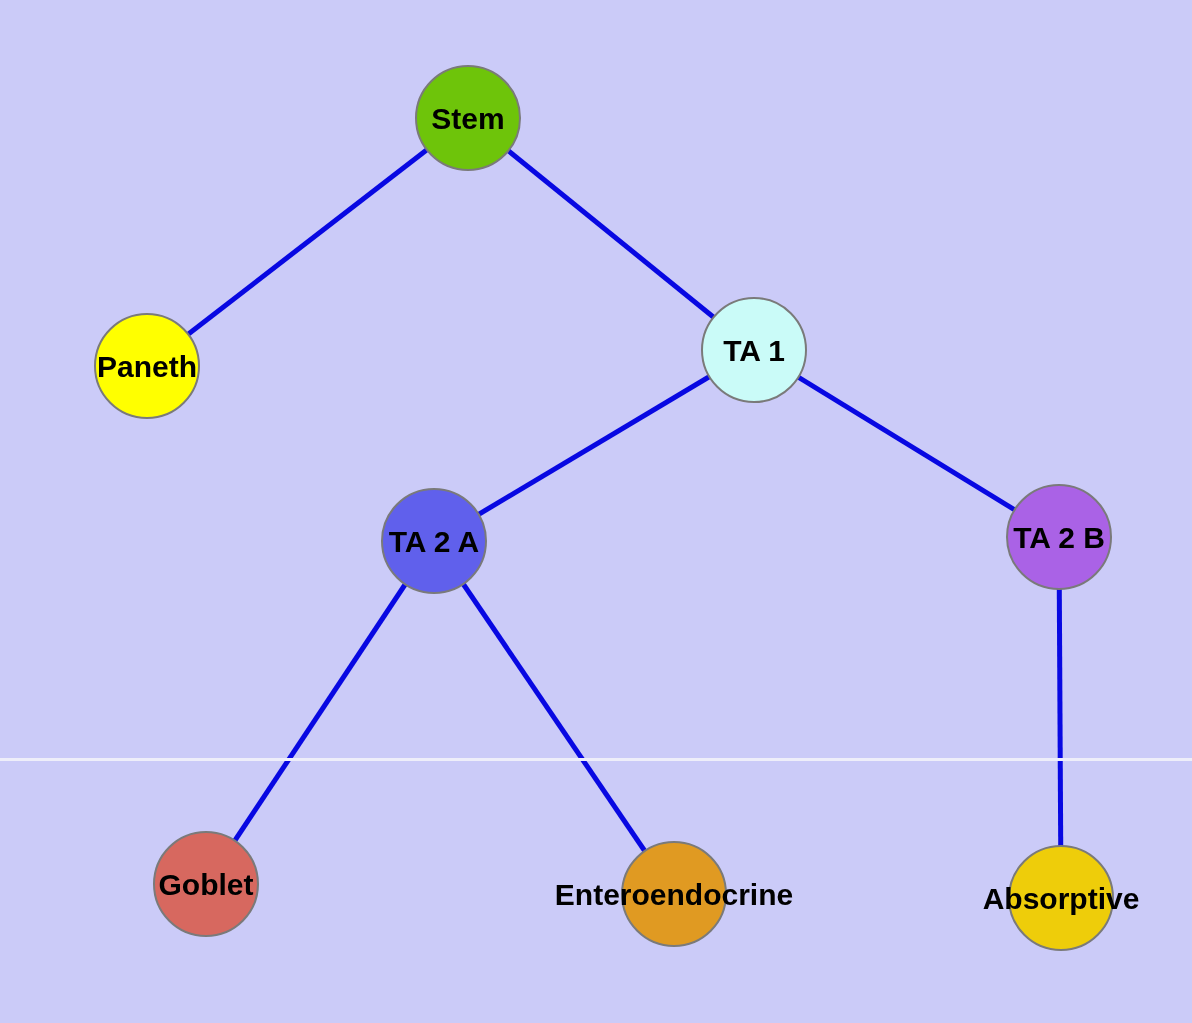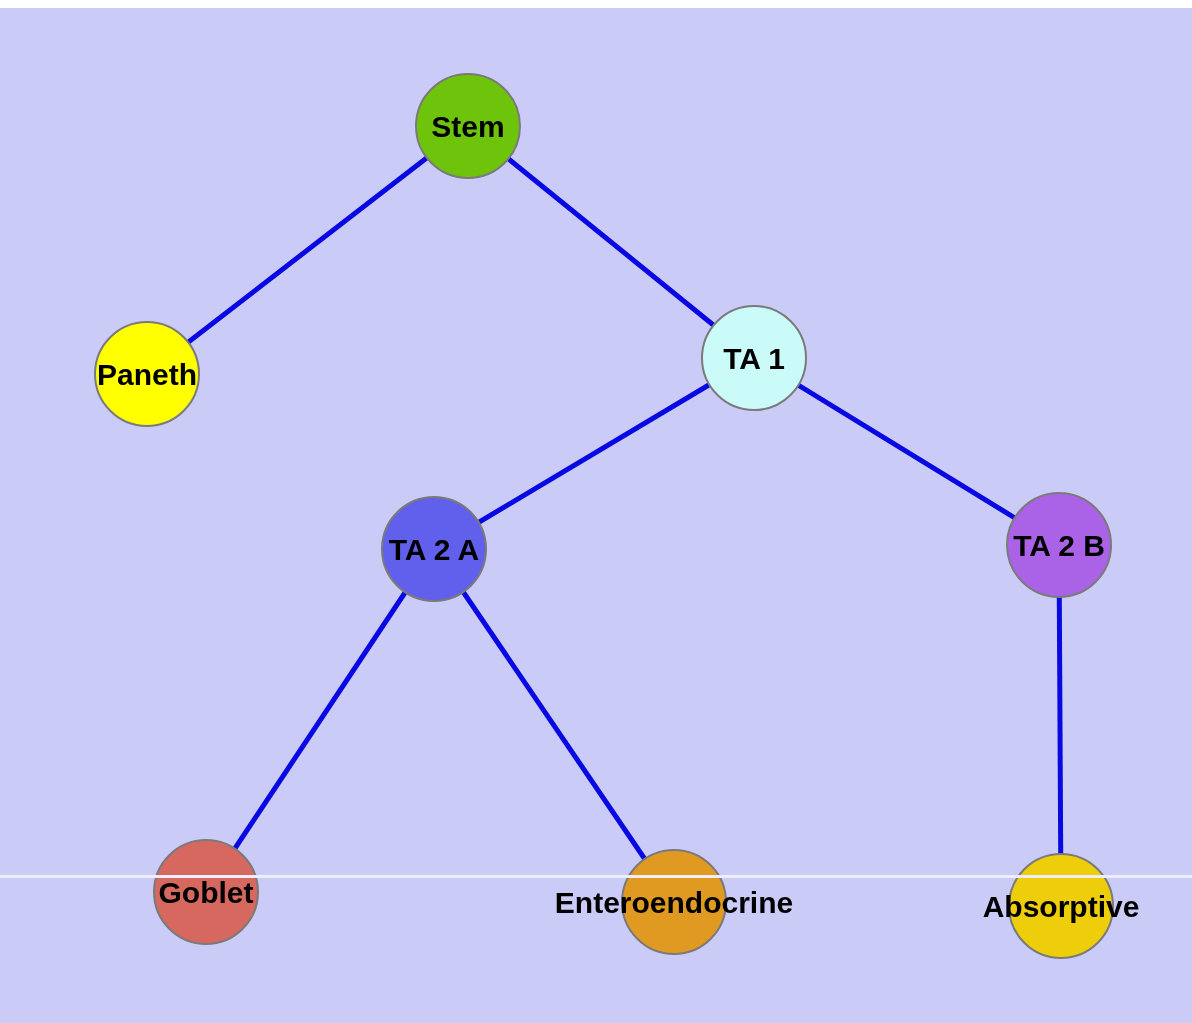--- a/index.html
+++ b/index.html
@@ -3,21 +3,21 @@
 <meta charset="utf-8">
 <style>
   html, body { margin: 0; padding: 0; }
   body {
     width: 1192px; height: 1023px;
     overflow: hidden;
     font-family: "Liberation Sans", sans-serif;
   }
   #canvas {
     position: relative;
-    width: 1192px; height: 870px; margin-top: 8px;
+    width: 1192px; height: 761px;
   }
   #diagram-svg { display: block; }
   .node-label {
     font-family: "Liberation Sans", sans-serif;
     font-weight: bold;
     font-size: 30px;
   }
   #bottom-strip {
     position: absolute;
     left: 0; bottom: 0;

